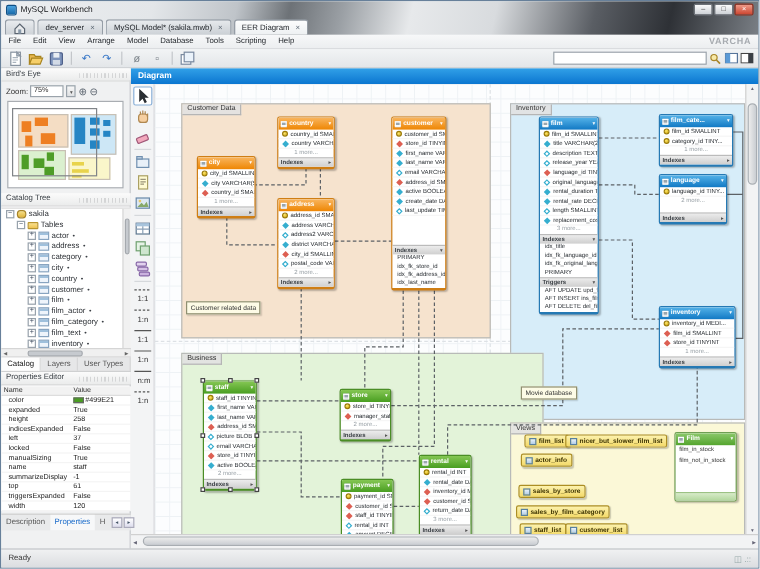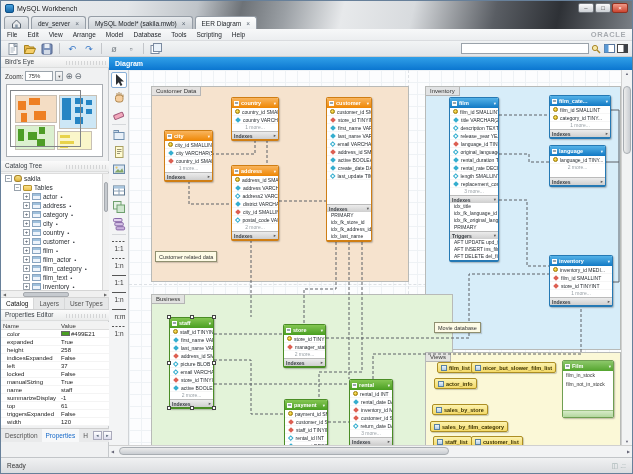--- a/index.html
+++ b/index.html
@@ -158,21 +158,21 @@
         <span class="mitem">File</span>
         <span class="mitem">Edit</span>
         <span class="mitem">View</span>
         <span class="mitem">Arrange</span>
         <span class="mitem">Model</span>
         <span class="mitem">Database</span>
         <span class="mitem">Tools</span>
         <span class="mitem">Scripting</span>
         <span class="mitem">Help</span>
       </span>
-    <span class="oracle">ORACLE</span>
+    <span class="oracle">VARCHA</span>
   </div>
 
   <div class="toolbar">
     <span id="toolbtns" style="display:flex;align-items:center;gap:1px;">
         <span class="tbtn">
           <svg width="14" height="14">
             <rect x="3" y="1.5" width="8" height="11" fill="#fff" stroke="#8893a0"></rect>
             <path d="M8 1.5 L11 4.5 H8 Z" fill="#c8d2dc" stroke="#8893a0"></path>
             <path d="M4.5 6 H9 M4.5 8 H9 M4.5 10 H7.5" stroke="#aab4be"></path>
           </svg>

